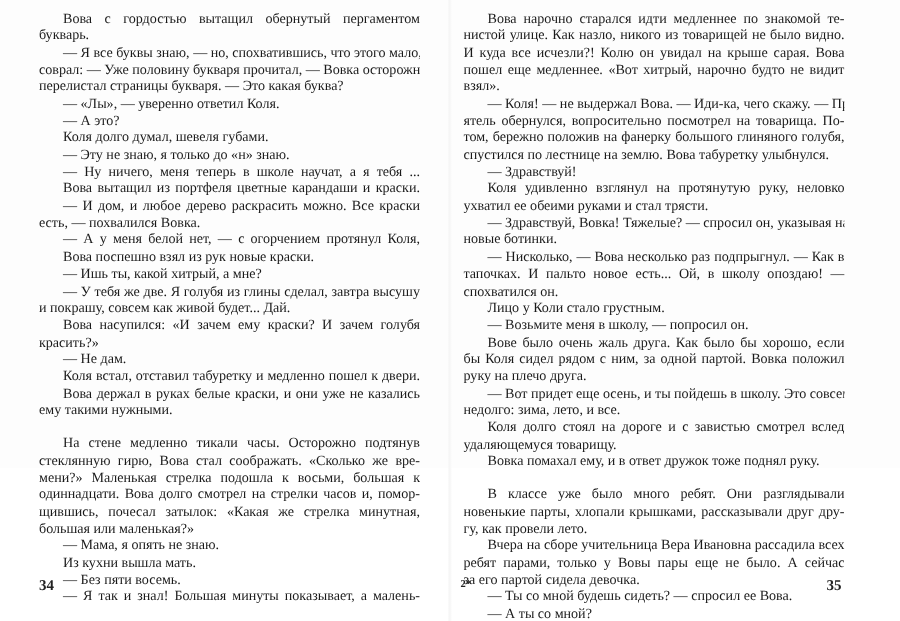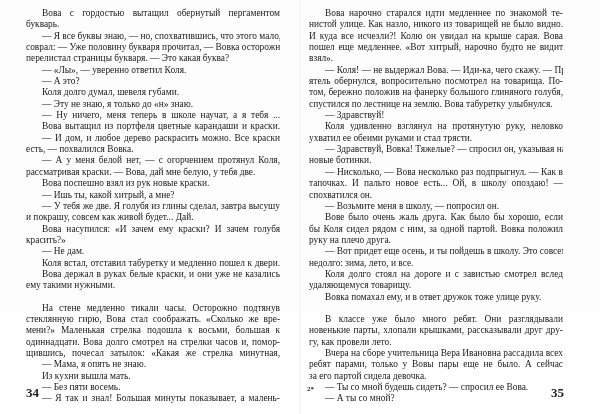--- a/index.html
+++ b/index.html
@@ -5,21 +5,21 @@
     html, body { margin: 0; padding: 0; }
     body { width: 600px; height: 414px; background: #ffffff; overflow: hidden; position: relative; }
     .spread { position: absolute; left: 0; top: 0; width: 600px; height: 312px; background: #fdfdfd; }
     .page { position: absolute; top: 8px; width: 254px; font-family: "Liberation Serif", serif; font-size: 9.4px; line-height: 11.35px; color: #1a1a1a; text-align: justify; }
     .page.left { left: 26px; }
     .page.right { left: 309px; }
     .line { display: block; white-space: nowrap; text-align: justify; text-align-last: justify; height: 11.35px; overflow: hidden; }
     .line.last { text-align-last: left; }
     .line.indent { padding-left: 16px; }
     .gap { display: block; height: 11px; }
-    .folio { position: absolute; font-family: "Liberation Serif", serif; font-size: 13px; font-weight: bold; color: #222; }
+    .folio { position: absolute; font-family: "Liberation Serif", serif; font-size: 10px; font-weight: bold; color: #222; }
     .gutter { position: absolute; left: 299px; top: 0; width: 2px; height: 414px; background: linear-gradient(to right, #f4f4f4, #fafafa); }
   </style>
 </head>
 <body>
 
 <div class="spread">
   <div class="page left" id="left-page">
       <span class="line indent">Вова с гордостью вытащил обернутый пергаментом</span>
       <span class="line last">букварь.</span>
       <span class="line indent">— Я все буквы знаю, — но, спохватившись, что этого мало,</span>
@@ -27,37 +27,37 @@
       <span class="line last">перелистал страницы букваря. — Это какая буква?</span>
       <span class="line indent last">— «Лы», — уверенно ответил Коля.</span>
       <span class="line indent last">— А это?</span>
       <span class="line indent last">Коля долго думал, шевеля губами.</span>
       <span class="line indent last">— Эту не знаю, я только до «н» знаю.</span>
       <span class="line indent">— Ну ничего, меня теперь в школе научат, а я тебя ...</span>
       <span class="line indent">Вова вытащил из портфеля цветные карандаши и краски.</span>
       <span class="line indent">— И дом, и любое дерево раскрасить можно. Все краски</span>
       <span class="line last">есть, — похвалился Вовка.</span>
       <span class="line indent">— А у меня белой нет, — с огорчением протянул Коля,</span>
-      <span class="line last">рассматривая краски. — Вова, дай мне белую, у тебя две.</span>
       <span class="line indent last">Вова поспешно взял из рук новые краски.</span>
       <span class="line indent last">— Ишь ты, какой хитрый, а мне?</span>
       <span class="line indent">— У тебя же две. Я голубя из глины сделал, завтра высушу</span>
       <span class="line last">и покрашу, совсем как живой будет... Дай.</span>
       <span class="line indent">Вова насупился: «И зачем ему краски? И зачем голубя</span>
       <span class="line last">красить?»</span>
       <span class="line indent last">— Не дам.</span>
       <span class="line indent">Коля встал, отставил табуретку и медленно пошел к двери.</span>
       <span class="line indent">Вова держал в руках белые краски, и они уже не казались</span>
       <span class="line last">ему такими нужными.</span>
       <span class="gap"></span>
       <span class="line indent">На стене медленно тикали часы. Осторожно подтянув</span>
       <span class="line">стеклянную гирю, Вова стал соображать. «Сколько же вре-</span>
       <span class="line">мени?» Маленькая стрелка подошла к восьми, большая к</span>
       <span class="line">одиннадцати. Вова долго смотрел на стрелки часов и, помор-</span>
       <span class="line">щившись, почесал затылок: «Какая же стрелка минутная,</span>
+      <span class="line last">большая или маленькая?»</span>
       <span class="line indent last">— Мама, я опять не знаю.</span>
       <span class="line indent last">Из кухни вышла мать.</span>
       <span class="line indent last">— Без пяти восемь.</span>
       <span class="line indent">— Я так и знал! Большая минуты показывает, а малень-</span>
     </div>
   <div class="gutter"></div>
   <div class="page right" id="right-page">
       <span class="line indent">Вова нарочно старался идти медленнее по знакомой те-</span>
       <span class="line">нистой улице. Как назло, никого из товарищей не было видно.</span>
       <span class="line">И куда все исчезли?! Колю он увидал на крыше сарая. Вова</span>
@@ -68,29 +68,30 @@
       <span class="line">том, бережно положив на фанерку большого глиняного голубя,</span>
       <span class="line last">спустился по лестнице на землю. Вова табуретку улыбнулся.</span>
       <span class="line indent last">— Здравствуй!</span>
       <span class="line indent">Коля удивленно взглянул на протянутую руку, неловко</span>
       <span class="line last">ухватил ее обеими руками и стал трясти.</span>
       <span class="line indent">— Здравствуй, Вовка! Тяжелые? — спросил он, указывая на</span>
       <span class="line last">новые ботинки.</span>
       <span class="line indent">— Нисколько, — Вова несколько раз подпрыгнул. — Как в</span>
       <span class="line">тапочках. И пальто новое есть... Ой, в школу опоздаю! —</span>
       <span class="line last">спохватился он.</span>
+      <span class="line indent last">Лицо у Коли стало грустным.</span>
       <span class="line indent last">— Возьмите меня в школу, — попросил он.</span>
       <span class="line indent">Вове было очень жаль друга. Как было бы хорошо, если</span>
       <span class="line">бы Коля сидел рядом с ним, за одной партой. Вовка положил</span>
       <span class="line last">руку на плечо друга.</span>
       <span class="line indent">— Вот придет еще осень, и ты пойдешь в школу. Это совсем</span>
       <span class="line last">недолго: зима, лето, и все.</span>
       <span class="line indent">Коля долго стоял на дороге и с завистью смотрел вслед</span>
       <span class="line last">удаляющемуся товарищу.</span>
-      <span class="line indent last">Вовка помахал ему, и в ответ дружок тоже улице руку.</span>
+      <span class="line indent last">Вовка помахал ему, и в ответ дружок тоже поднял руку.</span>
       <span class="gap"></span>
       <span class="line indent">В классе уже было много ребят. Они разглядывали</span>
       <span class="line">новенькие парты, хлопали крышками, рассказывали друг дру-</span>
       <span class="line last">гу, как провели лето.</span>
       <span class="line indent">Вчера на сборе учительница Вера Ивановна рассадила всех</span>
       <span class="line">ребят парами, только у Вовы пары еще не было. А сейчас</span>
       <span class="line last">за его партой сидела девочка.</span>
       <span class="line indent last">— Ты со мной будешь сидеть? — спросил ее Вова.</span>
       <span class="line indent last">— А ты со мной?</span>
     </div>

